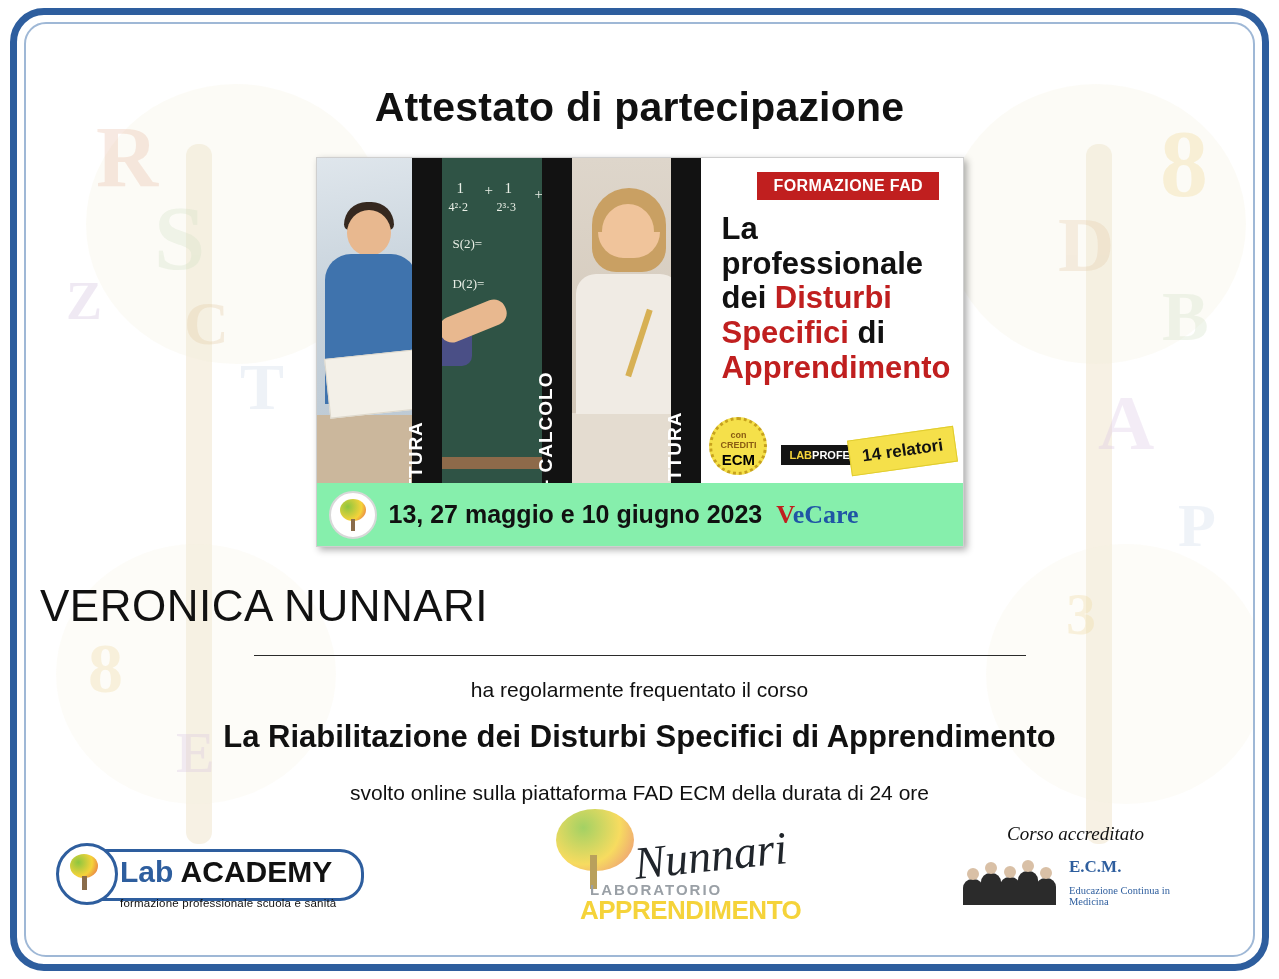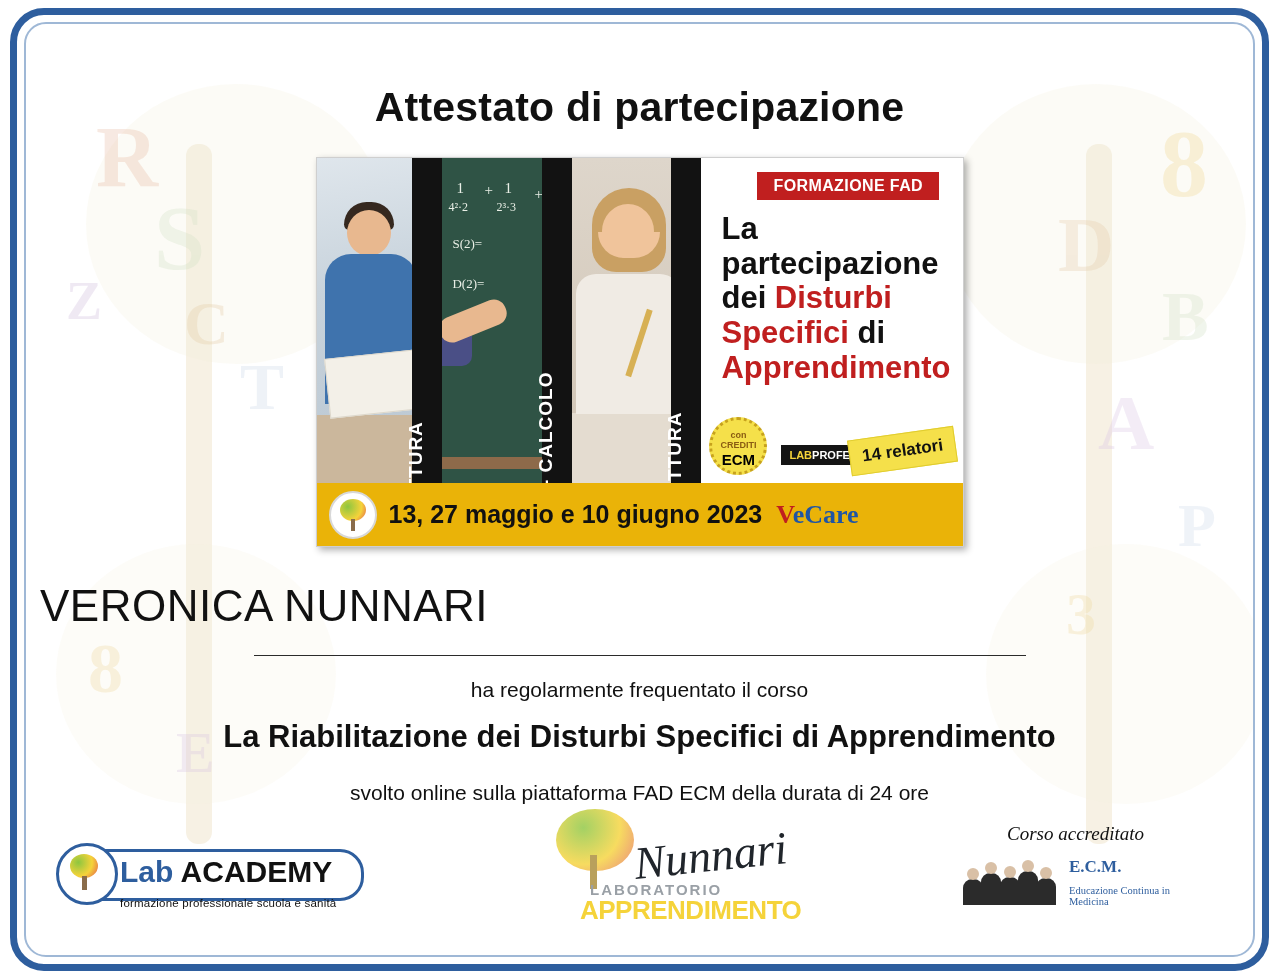--- a/index.html
+++ b/index.html
@@ -286,21 +286,21 @@
     font-weight: bold;
     padding: 4px 8px;
   }
   .lab-pro .yellow { color: #f5d33a; }
 
   .banner-bottom {
     position: absolute;
     left: 0; bottom: 0;
     width: 100%;
     height: 63px;
-    background: #eab308;
+    background: #86efac;
     display: flex;
     align-items: center;
     padding-left: 12px;
     box-sizing: border-box;
   }
   .mini-tree {
     width: 44px; height: 44px; border-radius: 50%;
     background: #ffffff; border: 2px solid #d8d8d8;
     position: relative; flex: 0 0 auto;
   }
@@ -596,21 +596,21 @@
           <div class="pencil"></div>
         </div>
 
         <div class="strip">
           <span>SCRITTURA</span>
         </div>
 
         <div class="banner-right">
           <div class="fad-badge">FORMAZIONE FAD</div>
           <div class="banner-heading">
-            <div>La partecipazione</div>
+            <div>La professionale</div>
             <div>
               <span>dei </span><span class="red">Disturbi</span>
             </div>
             <div>
               <span class="red">Specifici</span><span> di</span>
             </div>
             <div class="red">Apprendimento</div>
           </div>
 
           <div class="ecm-seal">

